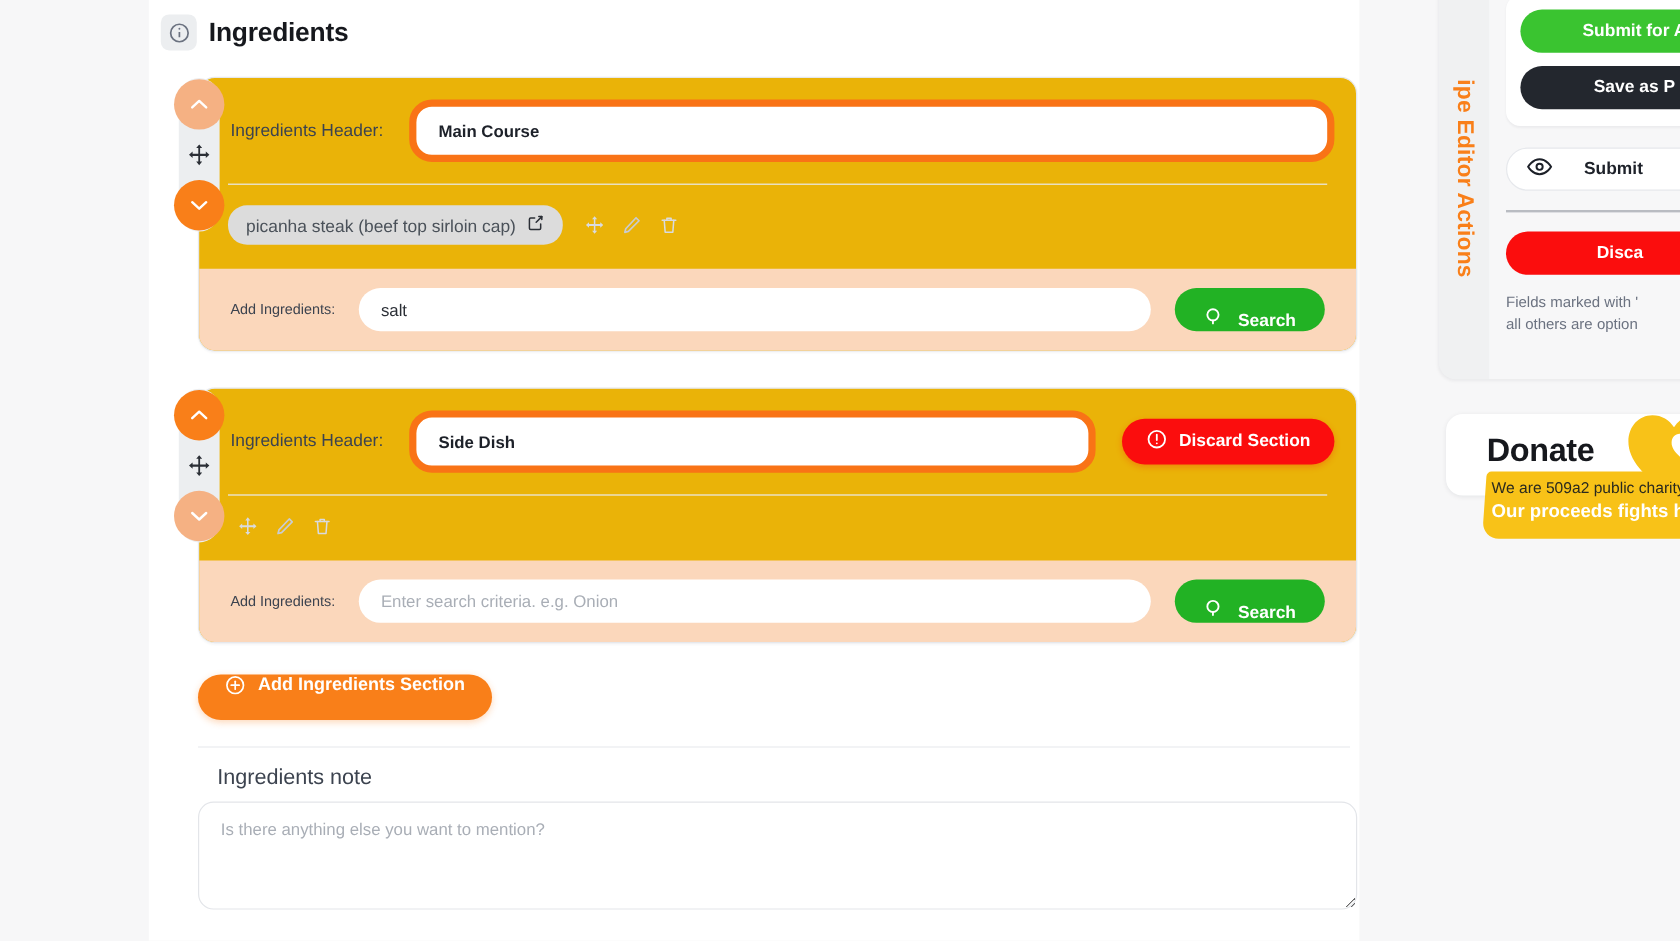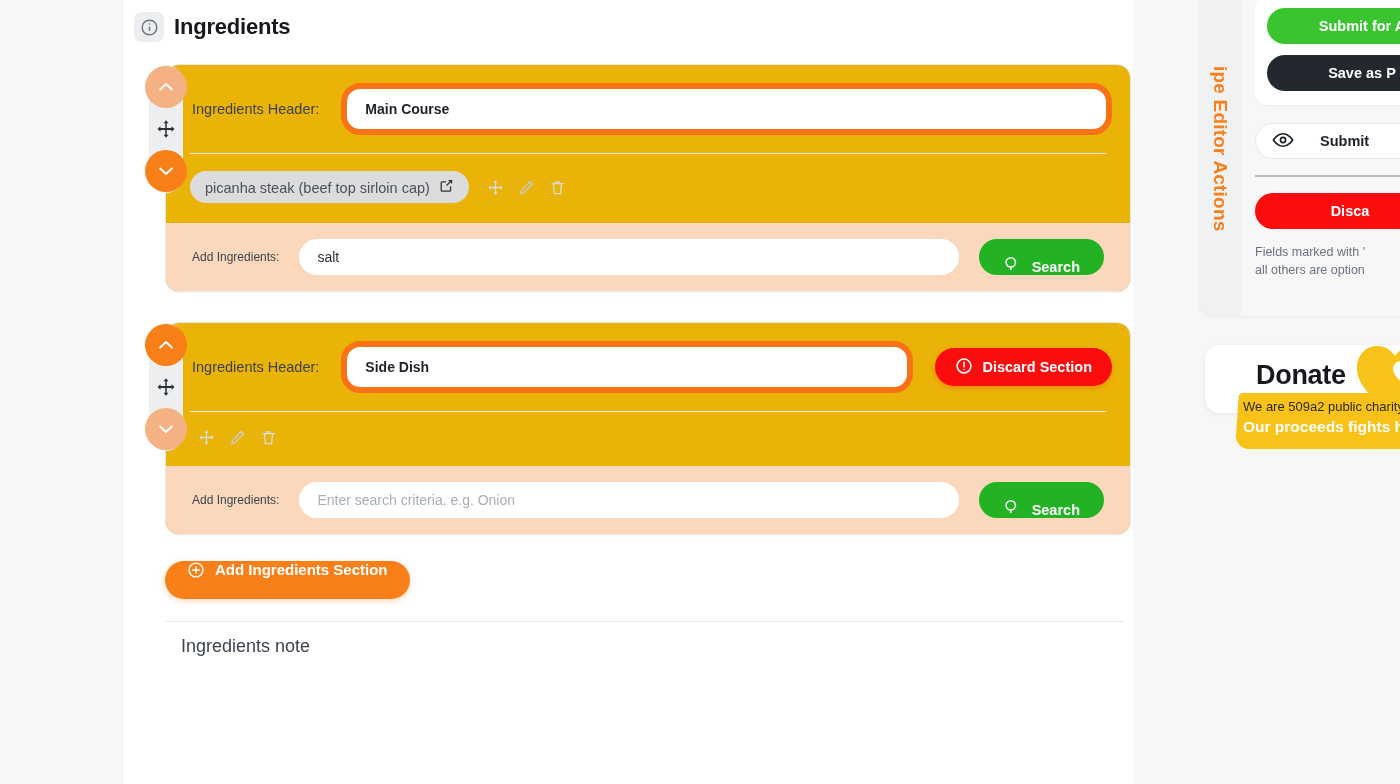--- a/index.html
+++ b/index.html
@@ -266,21 +266,20 @@
     position: absolute; left: 0; top: 0;
     width: 300px; height: 68px;
     background: #fff;
     border-radius: 14px 0 0 14px;
     box-shadow: 0 1px 4px rgba(16,24,40,.08);
   }
   .donate-title {
     position: absolute; left: 34px; top: 15px;
     font-size: 27px; font-weight: 700; color: #16181d;
     letter-spacing: -0.3px;
-    margin-left: 17px;
   }
   .donate-heart {
     position: absolute; left: 148px; top: -4px;
     width: 84px; height: 80px;
   }
   .donate-band {
     position: absolute; left: 32px; top: 48px;
     width: 268px; height: 56px;
     background: #f8c218;
     border-radius: 4px 0 0 14px;
@@ -471,20 +470,21 @@
             <line x1="12" y1="7.6" x2="12" y2="16.4"></line>
             <line x1="7.6" y1="12" x2="16.4" y2="12"></line>
           </svg>
       </span>
       <span>Add Ingredients Section</span>
     </button>
 
     <div class="bottom-divider"></div>
 
     <div class="note-label">Ingredients note</div>
+    <textarea class="note-area" placeholder="Is there anything else you want to mention?" style=""></textarea>
   </div>
 
   <div class="right-area">
 
     <div class="side-panel">
       <div class="side-tab-label">
         <span>ipe Editor Actions</span>
       </div>
       <div class="side-body">
         <div class="btn-card">

